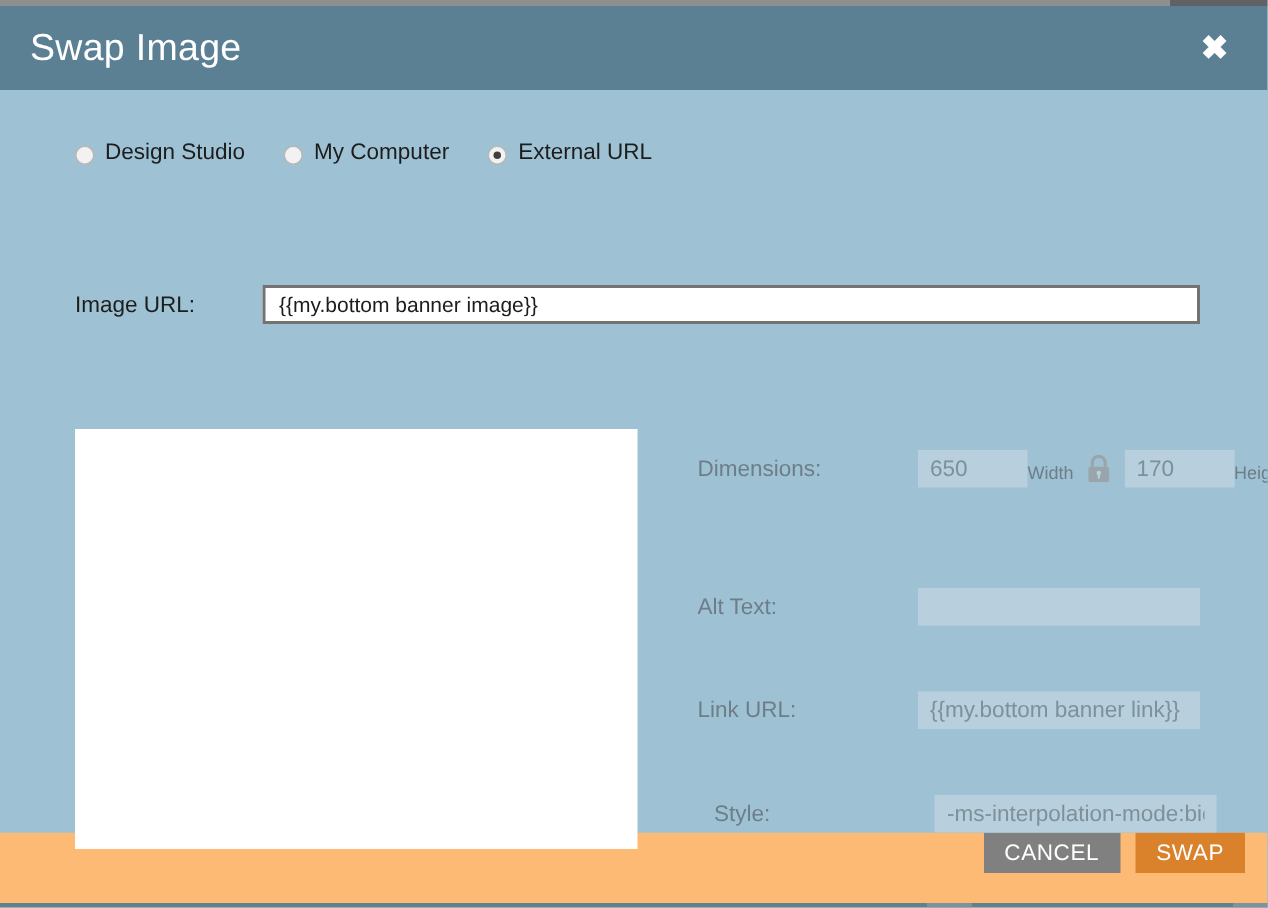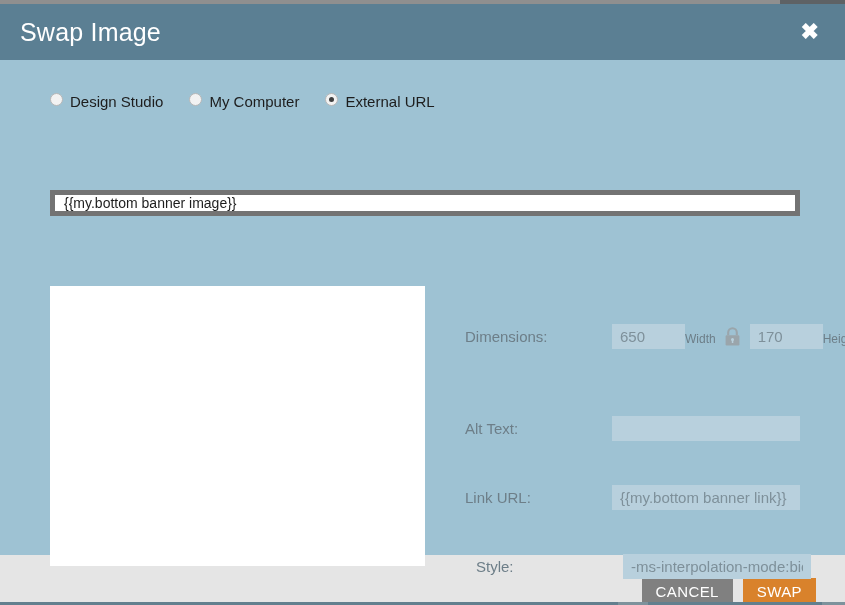--- a/index.html
+++ b/index.html
@@ -83,21 +83,21 @@
   .radio-row {
     position: absolute;
     left: 50px;
     top: 33px;
     display: flex;
     align-items: center;
     gap: 0px;
   }
   .radio-item {
     display: flex;
-    align-items: flex-start;
+    align-items: flex-end;
     margin-right: 26px;
     cursor: pointer;
   }
   .radio-mark {
     width: 13px;
     height: 13px;
     border-radius: 50%;
     background: #f2f2f2;
     border: 1px solid #b7b7b7;
     box-sizing: border-box;
@@ -132,21 +132,21 @@
   .url-label {
     font-size: 15px;
     color: #1d1d1d;
     width: 125px;
     flex: none;
   }
   .url-input {
     flex: 1 1 auto;
     height: 26px;
     background: #ffffff;
-    border: 5px solid #737373;
+    border: 2px solid #737373;
     box-sizing: border-box;
     font-family: "Liberation Sans", sans-serif;
     font-size: 14px;
     color: #1d1d1d;
     padding: 0 9px;
     outline: none;
   }
 
   
   .preview-box {
@@ -163,21 +163,20 @@
     position: absolute;
     left: 465px;
     top: 240px;
     width: 340px;
   }
   .form-row {
     display: flex;
     align-items: flex-start;
     margin-bottom: 0;
     position: relative;
-    margin-top: 24px;
   }
   .form-label {
     font-size: 15px;
     color: #6d7e88;
     width: 147px;
     flex: none;
     line-height: 26px;
   }
   .field {
     height: 25px;
@@ -215,26 +214,26 @@
     height: 25px;
   }
   .row-alt { margin-top: 66px; }
   .row-link { margin-top: 43px; }
   .row-style { margin-top: 43px; margin-left: 11px; }
   .field-wide { width: 188px; }
 
   
   .dialog-footer {
     height: 50px;
-    background: #e5e5e5;
-    flex: none;
-    display: flex;
-    align-items: flex-end;
+    background: #fdba74;
+    flex: none;
+    display: flex;
+    align-items: flex-start;
     justify-content: flex-end;
-    padding: 0 29px 0 0;
+    padding: 0 15px 0 0;
     box-sizing: border-box;
   }
   .btn {
     border: none;
     font-family: "Liberation Sans", sans-serif;
     font-size: 15px;
     color: #ffffff;
     height: 27px;
     padding: 0 14px;
     cursor: pointer;
@@ -292,20 +291,21 @@
         <span class="radio-mark"></span>
         <span class="radio-label">My Computer</span>
       </label>
       <label class="radio-item">
         <span class="radio-mark checked"></span>
         <span class="radio-label">External URL</span>
       </label>
     </div>
 
     <div class="url-row">
+      <span class="url-label">Image URL:</span>
       <input class="url-input" type="text" value="{{my.bottom banner image}}" style="">
     </div>
 
     <div class="preview-box"></div>
 
     <div class="form-right">
 
       <div class="form-row">
         <span class="form-label">Dimensions:</span>
         <div class="dim-group">

